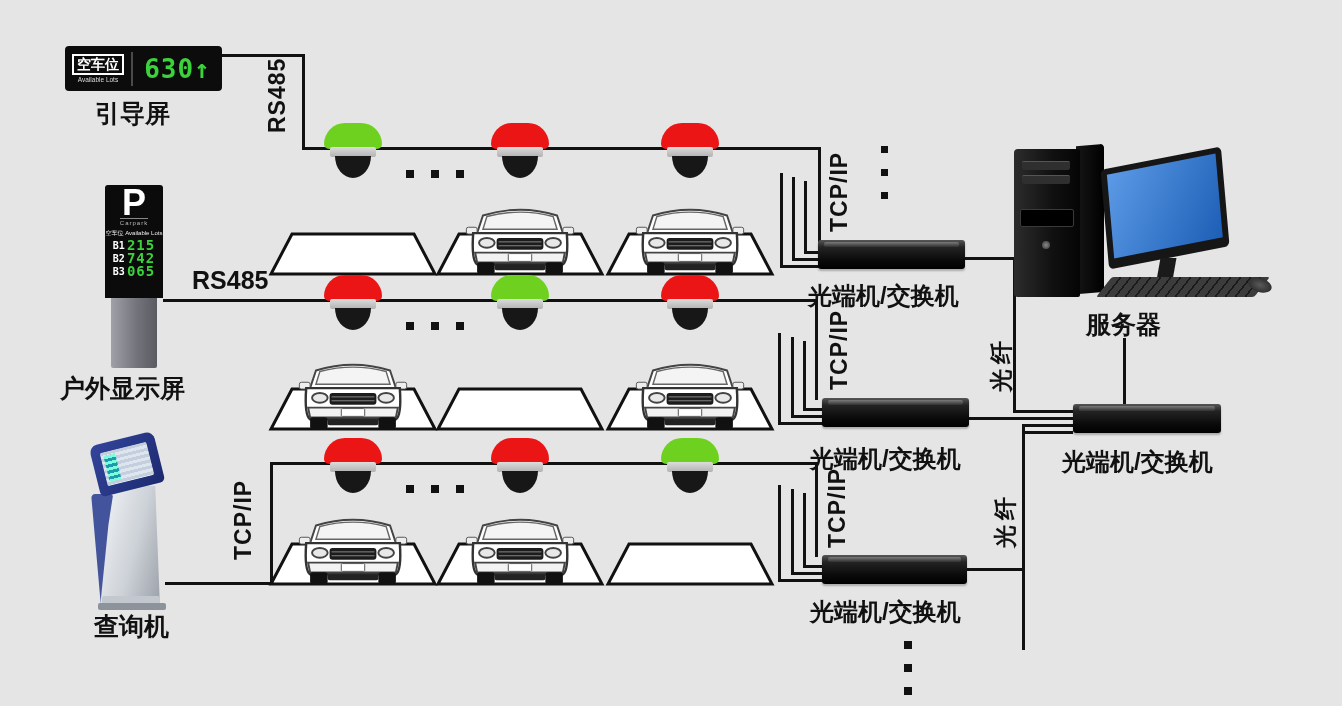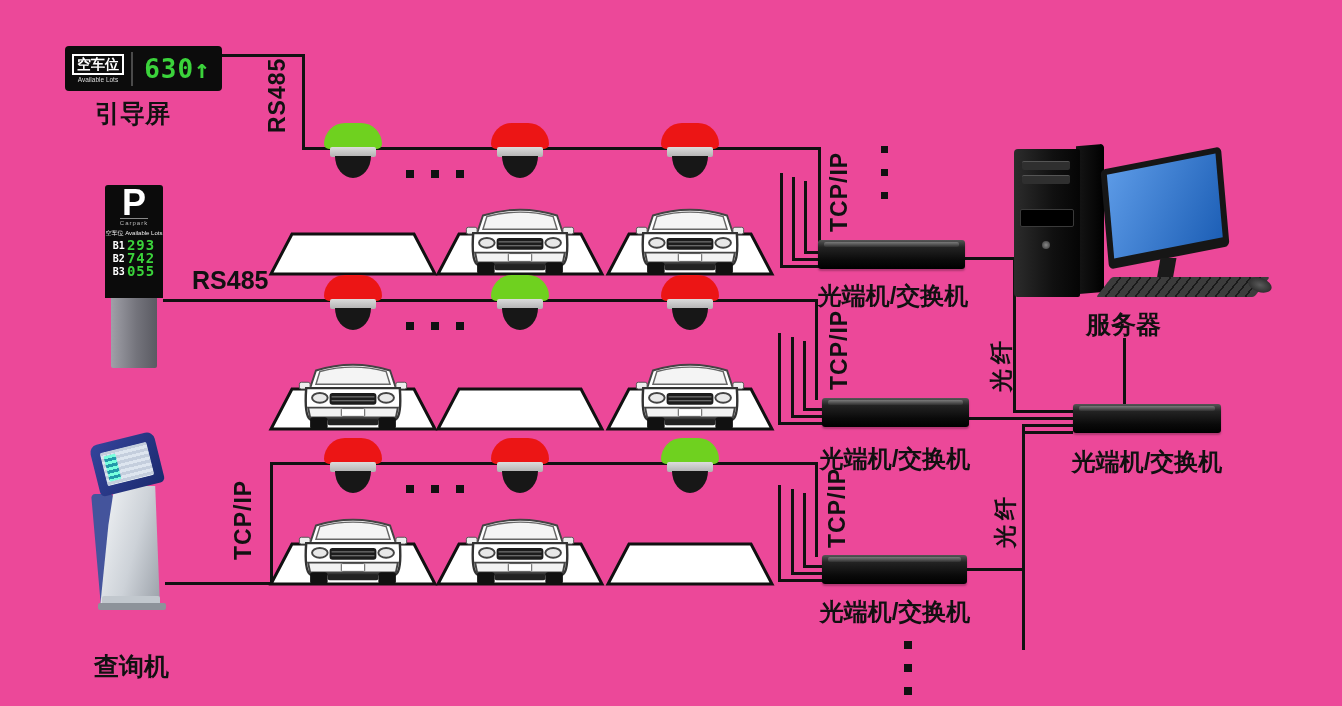--- a/index.html
+++ b/index.html
@@ -1,16 +1,16 @@
 <!DOCTYPE html>
 <html><head>
 <meta charset="utf-8">
 <style>
   html,body{margin:0;padding:0;background:#fff;}
-  #diagram{position:relative;width:1342px;height:706px;background:#ec4899;overflow:hidden;
+  #diagram{position:relative;width:1342px;height:706px;background:#e5e5e5;overflow:hidden;
     font-family:"Liberation Sans","DejaVu Sans",sans-serif;color:#111;}
   
   .ln{position:absolute;background:#111;z-index:1;}
   .lh{height:3px}.lv{width:3px}
   .lbracket{position:absolute;border-left:3px solid #111;border-bottom:3px solid #111;z-index:1;}
   .dot{position:absolute;background:#111;z-index:1;}
   
   .hlabel{position:absolute;font-size:25px;font-weight:600;white-space:nowrap;z-index:6;}
   .vlabel{position:absolute;font-size:23px;font-weight:600;white-space:nowrap;z-index:6;
     transform:rotate(-90deg);transform-origin:0 0;letter-spacing:1px;}
@@ -62,21 +62,21 @@
   
   .spot{position:absolute;width:170px;height:46px;z-index:1;}
   .spot svg,.car svg{display:block;width:100%;height:100%;}
   .car{position:absolute;width:124px;height:78px;z-index:2;}
   
   .switch{position:absolute;height:29px;border-radius:3px;z-index:5;
     background:linear-gradient(180deg,#565656 0%,#232323 25%,#0a0a0a 70%,#000 100%);
     box-shadow:0 2px 2px rgba(0,0,0,.25);}
   .switch::before{content:"";position:absolute;left:4%;right:4%;top:2px;height:5px;
     background:linear-gradient(180deg,#7a7a7a,#303030);border-radius:2px;}
-  .sw-label{position:absolute;width:170px;text-align:center;font-size:24px;font-weight:600;z-index:6;}
+  .sw-label{position:absolute;width:170px;font-size:24px;font-weight:600;z-index:6;}
   
   .tower{position:absolute;left:1014px;top:143px;width:92px;height:154px;z-index:5;}
   .tw-side{position:absolute;left:62px;top:2px;width:28px;height:148px;transform:skewY(-5deg);
     background:linear-gradient(90deg,#161616,#000);border-radius:0 4px 4px 0;}
   .tw-front{position:absolute;left:0;top:6px;width:66px;height:148px;border-radius:4px 2px 2px 4px;
     background:linear-gradient(90deg,#2c2c2c,#101010 60%,#050505);}
   .tw-bay{position:absolute;left:8px;width:48px;height:8px;background:#2f2f2f;border-radius:2px;
     border-top:1px solid #555;}
   .tw-door{position:absolute;left:6px;top:60px;width:52px;height:16px;background:#000;
     border:1px solid #3a3a3a;border-radius:2px;}
@@ -154,47 +154,48 @@
   <div class="hlabel" style="left:95px;top:97px;">引导屏</div>
   <div class="vlabel" style="left:264px;top:133px;">RS485</div>
 
   <div class="pdisp">
     <div class="pd-panel">
       <div class="pd-p">P</div>
       <div class="pd-carpark">Carpark</div>
       <div class="pd-hdr">空车位 Available Lots</div>
       <div class="pd-row">
         <span class="pd-zone">B1</span>
-        <span class="pd-cnt">293</span>
+        <span class="pd-cnt">215</span>
       </div>
       <div class="pd-row">
         <span class="pd-zone">B2</span>
         <span class="pd-cnt">742</span>
       </div>
       <div class="pd-row">
         <span class="pd-zone">B3</span>
-        <span class="pd-cnt">055</span>
+        <span class="pd-cnt">065</span>
       </div>
     </div>
     <div class="pd-pole"></div>
   </div>
+  <div class="hlabel" style="left:60px;top:372px;">户外显示屏</div>
   <div class="hlabel" style="left:192px;top:266px;">RS485</div>
 
   <div class="kiosk">
     <div class="kq-side"></div>
     <div class="kq-body"></div>
     <div class="kq-step"></div>
     <div class="kq-base"></div>
     <div class="kq-screen">
       <div class="kq-lcd">
         <div class="kq-keys"></div>
       </div>
     </div>
   </div>
-  <div class="hlabel" style="left:94px;top:610px;margin-top:40px;">查询机</div>
+  <div class="hlabel" style="left:94px;top:610px;">查询机</div>
   <div class="vlabel" style="left:230px;top:560px;">TCP/IP</div>
 
   <div class="switch" style="left:818px;top:240px;width:147px;"></div>
   <div class="switch" style="left:822px;top:398px;width:147px;"></div>
   <div class="switch" style="left:822px;top:555px;width:145px;"></div>
   <div class="switch" style="left:1073px;top:404px;width:148px;"></div>
   <div class="sw-label" style="left:808px;top:280px;">光端机/交换机</div>
   <div class="sw-label" style="left:810px;top:443px;">光端机/交换机</div>
   <div class="sw-label" style="left:810px;top:596px;">光端机/交换机</div>
   <div class="sw-label" style="left:1062px;top:446px;">光端机/交换机</div>

